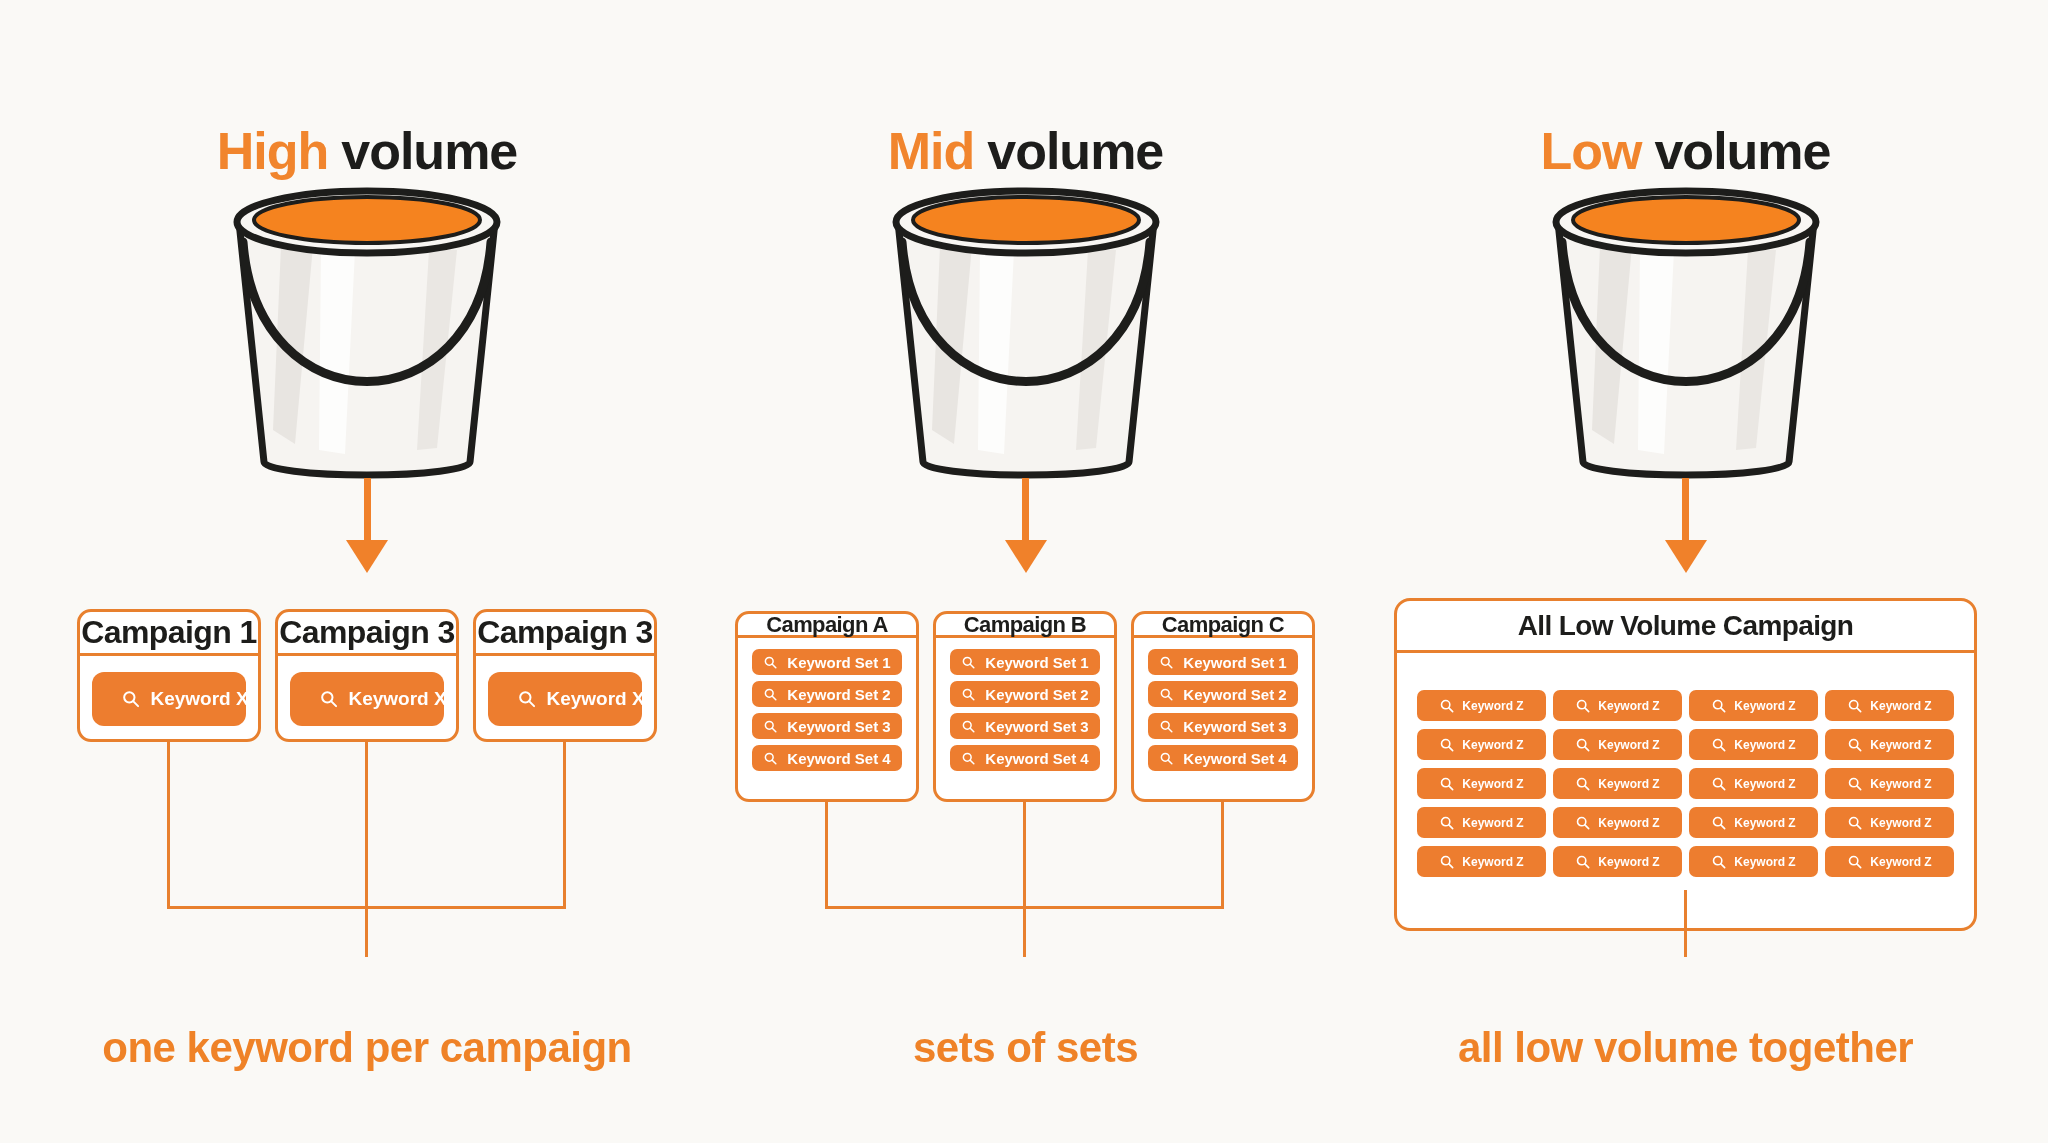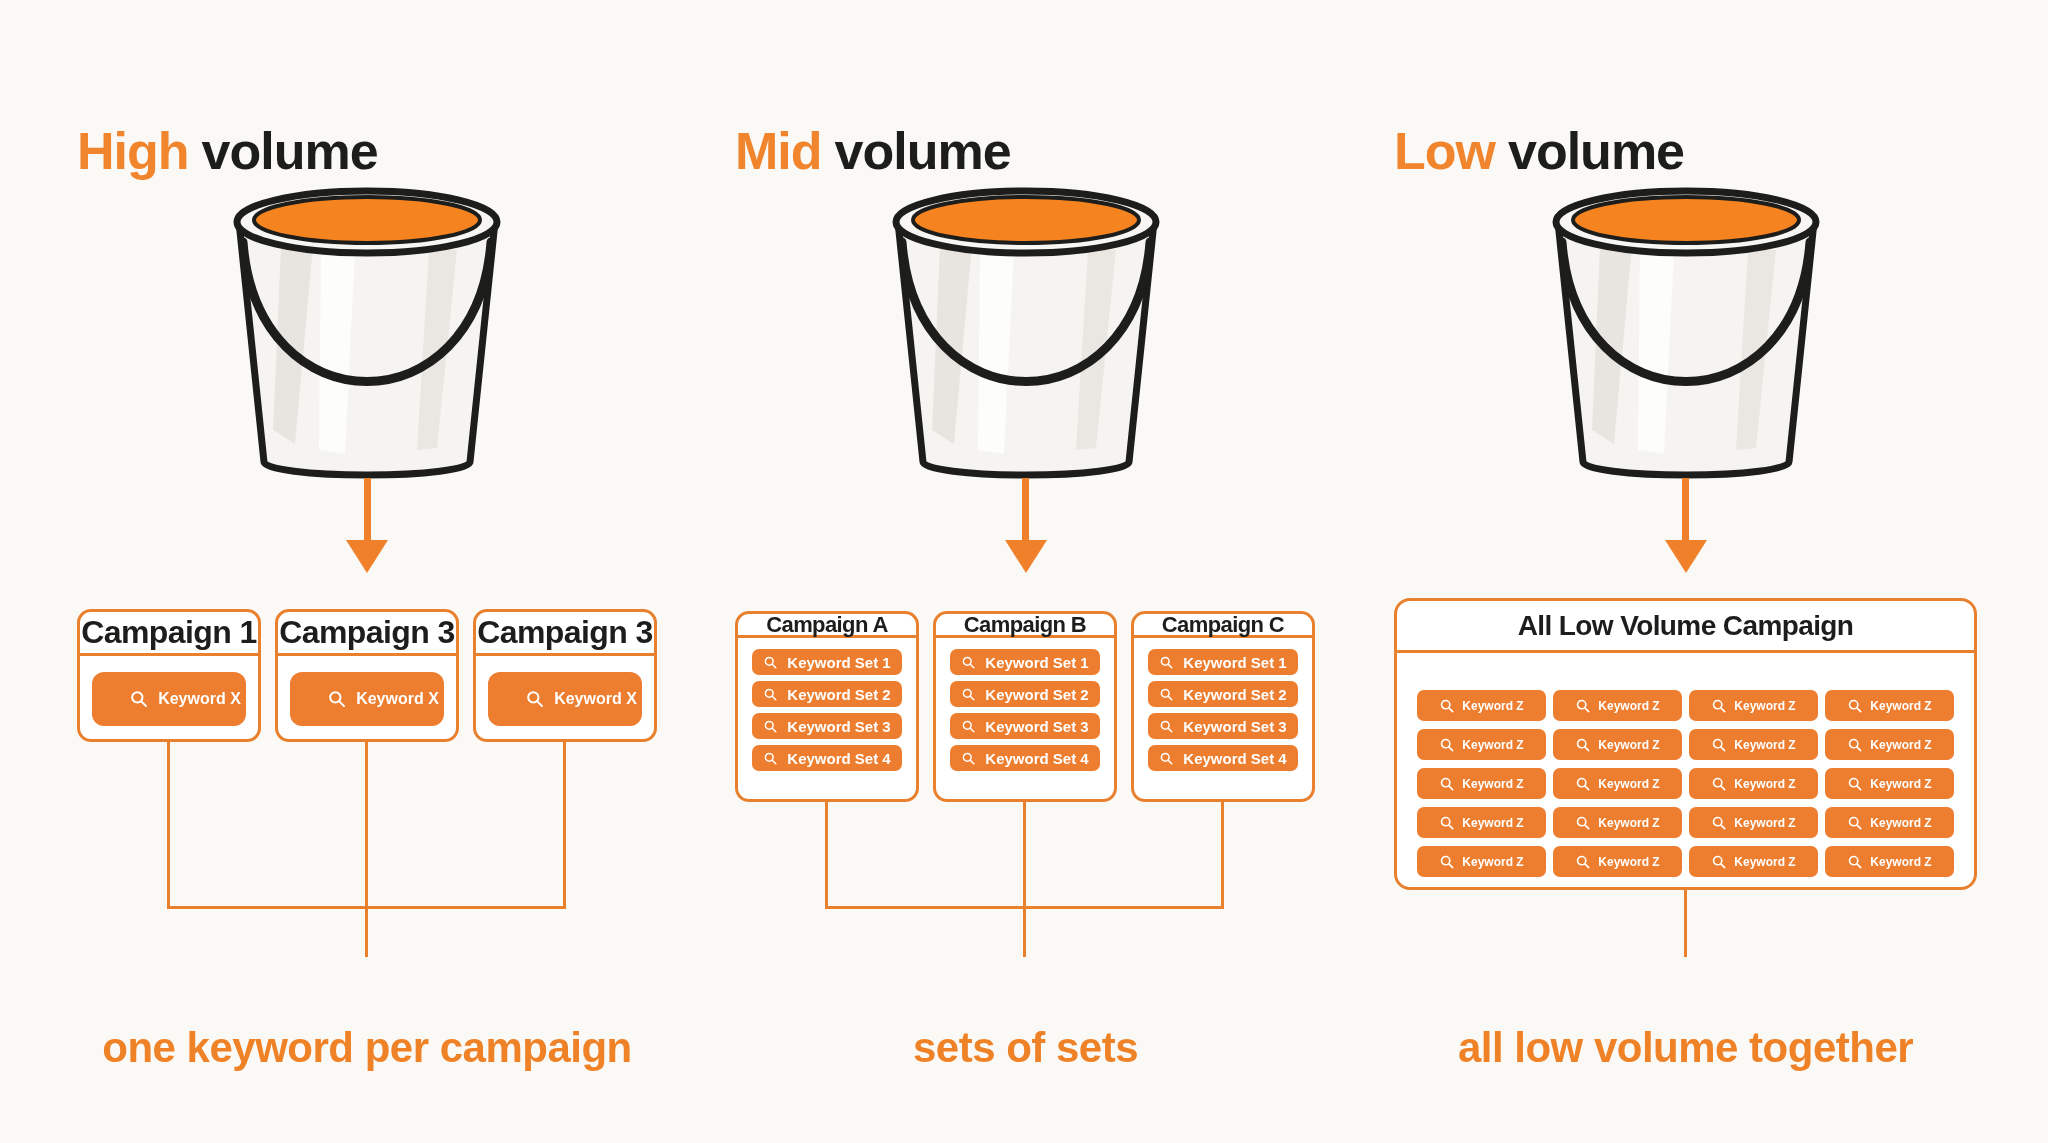--- a/index.html
+++ b/index.html
@@ -8,21 +8,21 @@
     background:#FAF9F6;
     font-family:"Liberation Sans","DejaVu Sans",sans-serif;
     color:#1D1D1B;
   }
   .column{position:absolute;top:0;height:1143px;}
   #col-high{left:77px;width:580px;}
   #col-mid{left:735px;width:581px;}
   #col-low{left:1394px;width:583px;}
 
   .title{
-    position:absolute;top:88px;left:0;width:100%;
+    position:absolute;top:88px;left:0;width:100%;text-align:center;
     font-size:52px;font-weight:800;letter-spacing:-1px;line-height:1.1;
     white-space:nowrap;
   }
   .title .accent{color:#F1852D;}
   .title .rest{color:#1D1D1B;margin-left:13px;}
 
   .bucket{position:absolute;top:184px;left:50%;transform:translateX(-50%);
     width:272px;height:296px;}
 
   .arrow{position:absolute;top:478px;left:50%;transform:translateX(-50%);
@@ -50,27 +50,27 @@
   .card-mid .card-header{height:24px;font-size:22px;}
 
   .btn{
     box-sizing:border-box;background:#ED7D2F;color:#FFFFFF;border-radius:8px;
     display:flex;align-items:center;justify-content:center;gap:9px;
     font-weight:700;white-space:nowrap;
   }
   .btn svg{flex:0 0 auto;display:block;}
 
   .kw-single{display:flex;align-items:center;justify-content:center;height:86px;}
-  .kw-single .btn{width:154px;height:54px;border-radius:12px;font-size:16px;padding-left:32px;}
+  .kw-single .btn{width:154px;height:54px;border-radius:12px;font-size:19px;padding-left:32px;}
 
   .kw-list{display:flex;flex-direction:column;gap:6px;padding:11px 14px 0 14px;}
   .kw-list .btn{height:26px;font-size:15px;border-radius:7px;}
 
   .low-card{
-    position:absolute;top:598px;left:0;right:0;height:292px;box-sizing:border-box;
+    position:absolute;top:598px;left:0;right:0;height:333px;box-sizing:border-box;
     background:#FFFFFF;border:3px solid #E8802E;border-radius:16px;overflow:hidden;
   }
   .low-card .card-header{height:52px;font-size:28px;}
   .kw-grid{
     margin-top:37px;display:grid;grid-template-columns:repeat(4,129px);
     column-gap:7px;row-gap:8px;justify-content:center;
   }
   .kw-grid .btn{height:31px;font-size:12px;border-radius:7px;gap:7px;}
 
   .line{position:absolute;background:#E8802E;}

